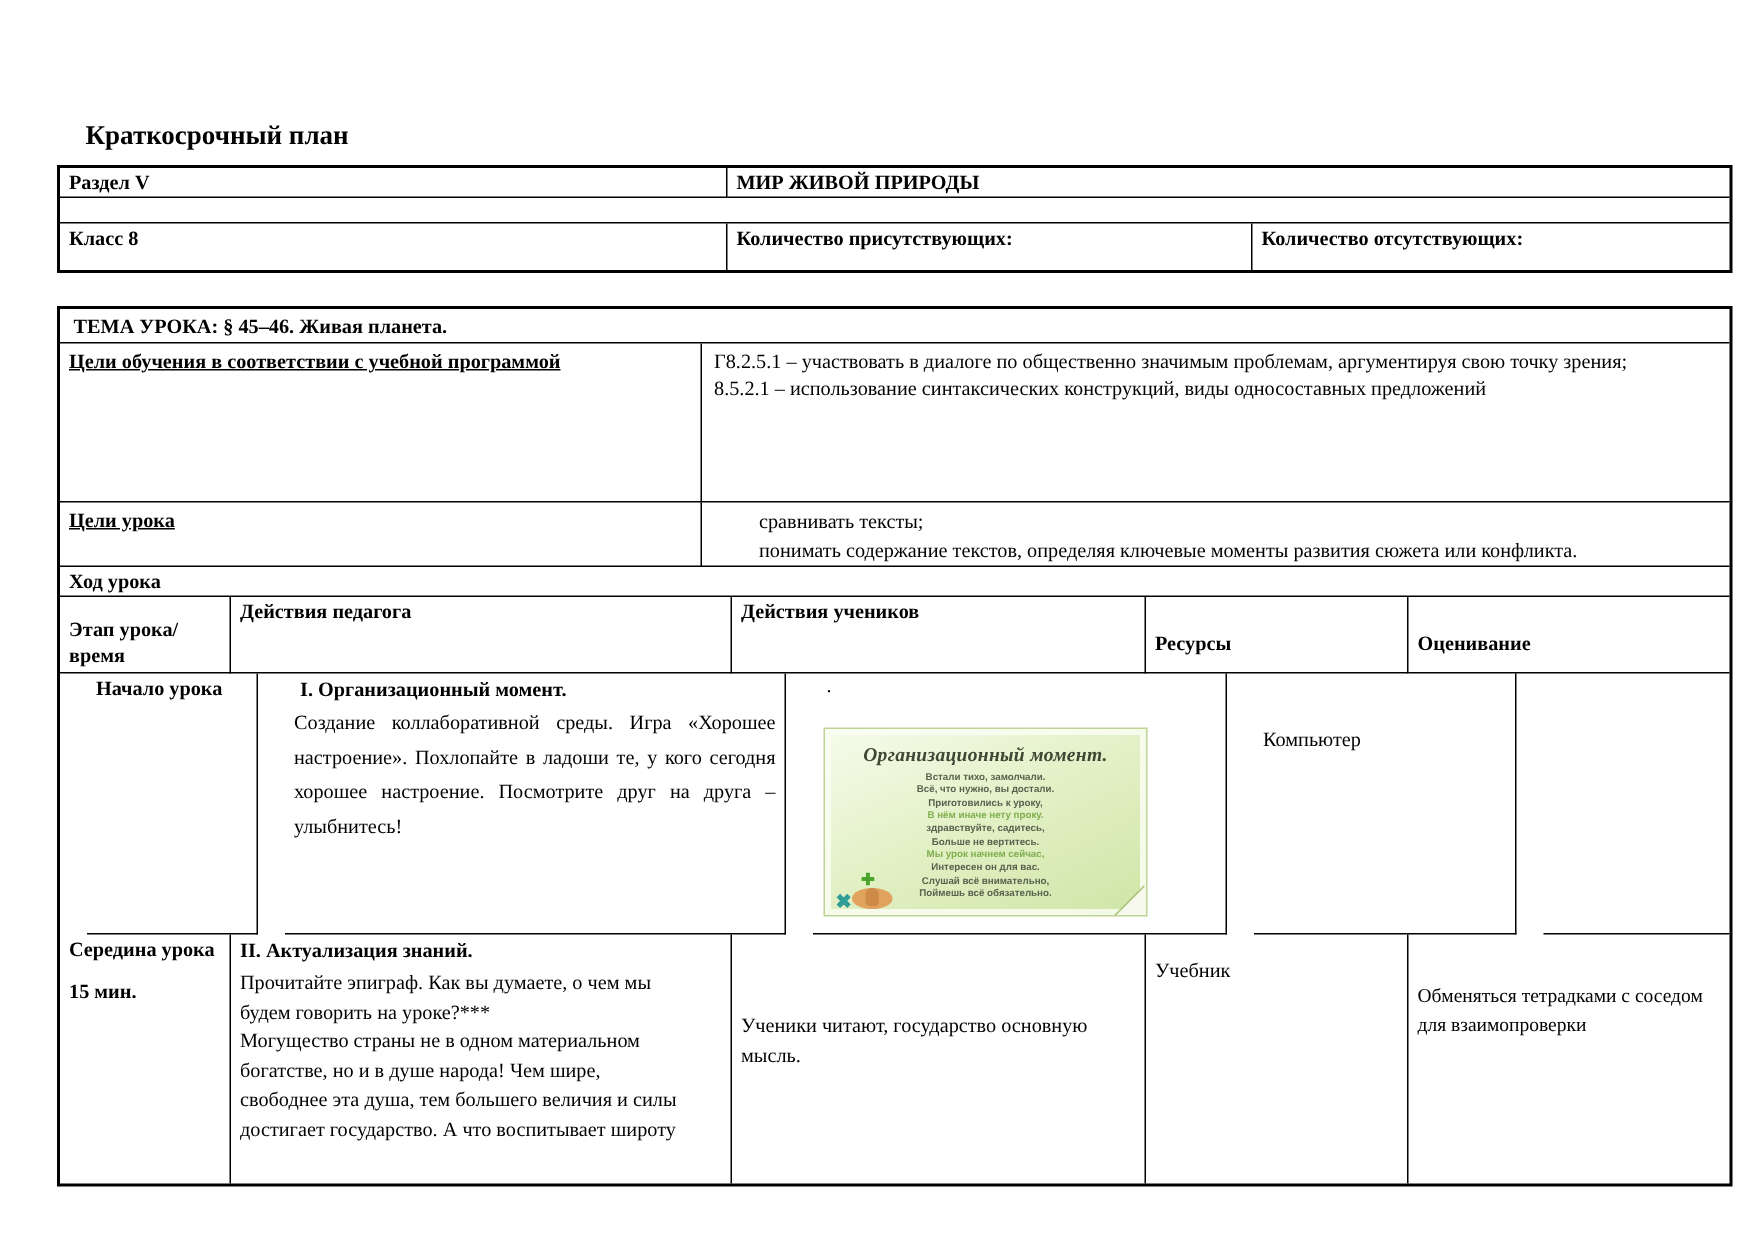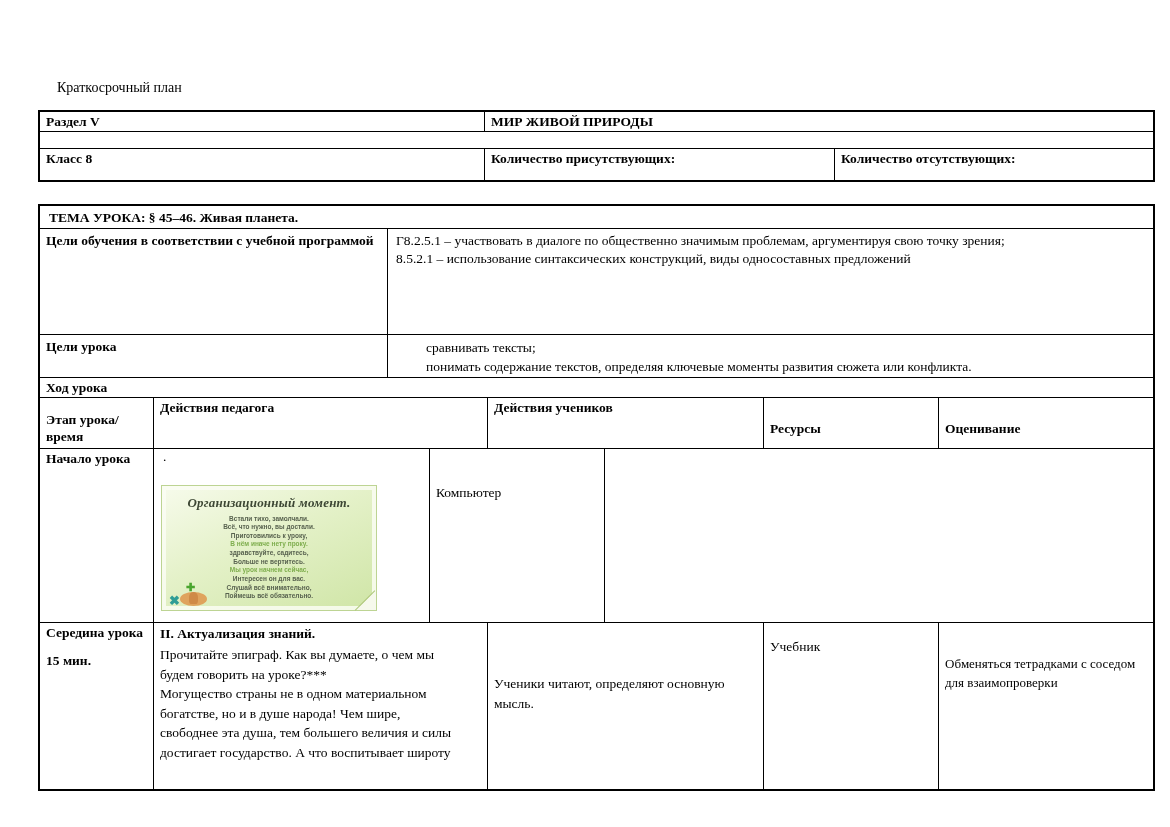--- a/index.html
+++ b/index.html
@@ -1,21 +1,21 @@
 <!DOCTYPE html>
 <html><head>
 <meta charset="utf-8">
 <style>
   * { margin:0; padding:0; box-sizing:border-box; }
   html,body { background:#ffffff; }
   .page {
     position:relative; width:1170px; height:827px; background:#ffffff;
     color:#000; font-family:"Liberation Serif", serif; overflow:hidden;
   }
-  .doc-title { position:absolute; left:57px; top:80px; font-size:14px; font-weight:normal; }
+  .doc-title { position:absolute; left:57px; top:80px; font-size:18px; font-weight:bold; }
 
   .tbl { position:absolute; left:38px; width:1117px; border:2px solid #000; }
   .tbl1 { top:110px; }
   .tbl2 { top:204px; }
   .row { display:flex; }
   .cell {
     border-right:1px solid #000; border-bottom:1px solid #000;
     padding:1px 6px; font-size:13.5px; line-height:1.26; overflow:hidden;
   }
   .cell:last-child { border-right:none; }
@@ -26,35 +26,35 @@
   
   .w-left { width:445px; }
   .w-mid  { width:350px; }
   .h-sm { min-height:19px; }
   .h-xs { min-height:17px; }
   .h-class { min-height:31px; }
 
   
   .theme-row .cell { min-height:23px; padding-left:9px; display:flex; align-items:center; }
   .obj-row .cell { min-height:106px; }
-  .obj-label { width:348px; padding-top:3px; }
+  .obj-label { width:428px; padding-top:3px;text-decoration:underline; }
   .obj-text { padding:3px 45px 3px 8px; line-height:1.36; }
   .goals-row .cell { min-height:38px; }
   .goals-text { padding-left:38px; padding-top:3px; line-height:1.42; }
   .course-row .cell { min-height:18px; }
 
   
   .c-stage { width:114px; }
   .c-teacher { width:334px; }
   .c-students { width:276px; }
   .c-res { width:175px; }
   .hdr-row .cell { min-height:51px; }
   .hdr-bottom { display:flex; flex-direction:column; justify-content:flex-end; padding-bottom:3px; }
   .hdr-mid { padding-top:22px; }
-  .row-f .cell { min-height:174px; }
+  .row-f .cell { min-height:174px;margin-left:18px; }
   .row-g .cell { min-height:166px; }
 
   .teacher-title { font-weight:bold; padding-left:4px; line-height:1.55; }
   .f-para { text-align:justify; line-height:1.7; }
   .g-para { line-height:1.45; padding-right:24px; }
   .dot-line { line-height:1.1; padding-left:3px; }
   .res-f { padding-top:34px; }
   .res-g { padding-top:14px; }
   .students-g { margin-top:50px; line-height:1.45; }
   .assess-g { margin-top:31px; line-height:1.45; font-size:13px; }
@@ -142,20 +142,24 @@
     <div class="row hdr-row">
       <div class="cell b c-stage hdr-bottom">Этап урока/время</div>
       <div class="cell b c-teacher">Действия педагога</div>
       <div class="cell b c-students">Действия учеников</div>
       <div class="cell b c-res hdr-mid">Ресурсы</div>
       <div class="cell b flex1 hdr-mid">Оценивание</div>
     </div>
 
     <div class="row row-f">
       <div class="cell b c-stage">Начало урока</div>
+      <div class="cell c-teacher">
+        <div class="teacher-title">I. Организационный момент.</div>
+        <div class="f-para">Создание коллаборативной среды. Игра «Хорошее настроение».  Похлопайте в ладоши те, у кого сегодня хорошее настроение.  Посмотрите друг на друга – улыбнитесь!</div>
+      </div>
       <div class="cell c-students">
         <div class="dot-line">.</div>
         <div class="slide">
           <div class="slide-title">Организационный момент.</div>
           <div class="poem">
             <div>Встали тихо, замолчали.</div>
             <div>Всё, что нужно, вы достали.</div>
             <div>Приготовились  к уроку,</div>
             <div>В нём иначе нету проку.</div>
             <div>здравствуйте, садитесь,</div>
@@ -187,21 +191,21 @@
       <div class="cell b c-stage">
         <div>Середина урока</div>
         <div class="time-label">15 мин.</div>
       </div>
       <div class="cell c-teacher">
         <div class="teacher-title" style="padding-left:0;">II. Актуализация знаний.</div>
         <div class="g-para">Прочитайте эпиграф. Как вы думаете, о чем мы будем говорить на уроке?***</div>
         <div class="g-para">Могущество страны не в одном материальном богатстве, но и в душе народа! Чем шире, свободнее эта душа, тем большего величия и силы достигает государство. А что воспитывает широту</div>
       </div>
       <div class="cell c-students">
-        <div class="students-g">Ученики читают, определяют основную мысль.</div>
+        <div class="students-g">Ученики читают, государство основную мысль.</div>
       </div>
       <div class="cell c-res">
         <div class="res-g">Учебник</div>
       </div>
       <div class="cell flex1">
         <div class="assess-g">Обменяться тетрадками с соседом для взаимопроверки</div>
       </div>
     </div>
 
   </div>

